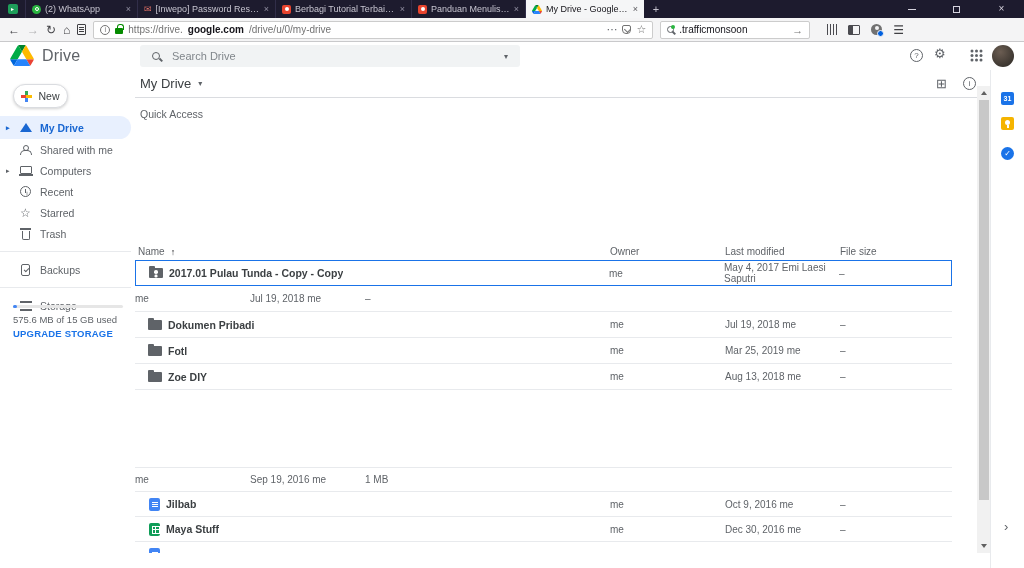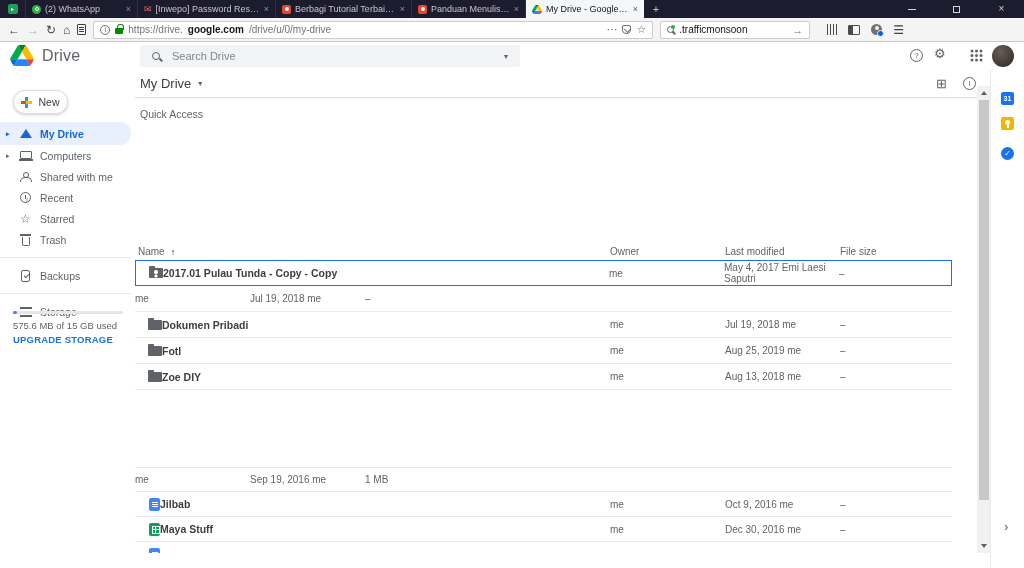--- a/index.html
+++ b/index.html
@@ -66,21 +66,21 @@
   .mag-d{width:8px;height:8px;border:1.5px solid #5f6368;border-radius:50%;position:relative;flex:none}
   .mag-d::after{content:"";position:absolute;width:4px;height:1.5px;background:#5f6368;transform:rotate(45deg);right:-3.5px;bottom:-1px}
   .ph{color:#80868b;font-size:11px}
   .dsdd{margin-left:auto;color:#5f6368;font-size:8px}
   .helpc{position:absolute;left:910px;top:7px;width:13px;height:13px;border:1.2px solid #5f6368;border-radius:50%;color:#5f6368;font-size:8px;display:flex;align-items:center;justify-content:center;line-height:1}
   .gearg{position:absolute;left:934px;top:5px;font-size:13px;color:#5f6368;line-height:1}
   .appgrid{position:absolute;left:970px;top:7px;display:flex}
   .avatar{position:absolute;left:992px;top:3px;width:22px;height:22px;border-radius:50%;background:radial-gradient(circle at 38% 32%,#6b5d52,#2a2723)}
 
   
-  #sidebar{position:absolute;left:0;top:80px;bottom:0;width:135px;background:#fff;font-size:10.5px;color:#5f6368}
+  #sidebar{position:absolute;left:0;top:74px;bottom:0;width:135px;background:#fff;font-size:10.5px;color:#5f6368}
   .newbtn{position:absolute;left:13px;top:10px;width:55px;height:24px;border:1px solid #dadce0;border-radius:13px;background:#fff;box-shadow:0 1px 3px rgba(0,0,0,.18);display:flex;align-items:center;justify-content:center;gap:6px;color:#3c4043;font-size:10.5px;cursor:default}
   .gplus{position:relative;width:11px;height:11px;flex:none}
   .gplus::before{content:"";position:absolute;left:4px;top:0;width:3px;height:11px;background:linear-gradient(#34a853 50%,#4285f4 50%)}
   .gplus::after{content:"";position:absolute;left:0;top:4px;width:11px;height:3px;background:linear-gradient(90deg,#ea4335 50%,#fbbc04 50%)}
   .navlist{position:absolute;top:42px;left:0;right:4px}
   .nitem{height:21px;display:flex;align-items:center;position:relative;padding-left:40px;white-space:nowrap;cursor:default}
   .nitem .arrow{position:absolute;left:6px;font-size:7px;color:#5f6368;line-height:1}
   .nitem .nicon{position:absolute;left:18px;width:15px;display:flex;justify-content:center}
   .nitem.active{background:#e8f0fe;border-radius:0 12px 12px 0;color:#1967d2;font-weight:bold;height:23px}
   .nitem.active .arrow{color:#1967d2}
@@ -115,21 +115,21 @@
   .tbl{position:absolute;left:0;top:173px;width:817px}
   .thead{height:17px;display:flex;align-items:center;font-size:10px;color:#5f6368}
   .th-name{flex:1;padding-left:3px;display:flex;align-items:center;gap:6px}
   .sort{font-size:9px;color:#202124}
   .colw1{width:115px;flex:none}.colw2{width:115px;flex:none}.colw3{width:112px;flex:none}
   .trow{height:26px;display:flex;align-items:center;border-bottom:1px solid #e8eaed;font-size:10px;color:#5f6368;background:#fff;cursor:default}
   .trow.selected{border:1px solid #1a73e8}
   .trow.frow{height:25px}
   .trow.ftop{border-top:1px solid #e8eaed}
   .trow.partial{border-bottom:none}
-  .c-name{flex:1;display:flex;align-items:center;padding-left:13px;min-width:0}
+  .c-name{flex:1;display:flex;align-items:center;padding-left:13px;gap:6px;min-width:0}
   .fname{font-size:10.5px;color:#3c4043;font-weight:bold;overflow:hidden;white-space:nowrap;text-overflow:ellipsis}
   .spacergap{height:77px}
   .folder{width:14px;height:10px;background:#5f6368;border-radius:1px;position:relative;flex:none}
   .folder::before{content:"";position:absolute;top:-2px;left:0;width:6px;height:3px;background:#5f6368;border-radius:1px 1px 0 0}
   .folder.shared::after{content:"";position:absolute;left:5px;top:2px;width:3.5px;height:3.5px;border-radius:50%;background:#fff;box-shadow:0 4px 0 -0.5px #fff}
   .ficon{width:11px;height:13px;border-radius:2px;position:relative;flex:none;margin-left:1px}
   .ficon::after{content:"";position:absolute;left:2.5px;top:4px;width:6px;height:1px;background:#fff;box-shadow:0 2px 0 #fff,0 4px 0 #fff}
   .ficon.pdf{background:#ea4335}
   .ficon.doc{background:#4285f4}
   .ficon.sheet{background:#0f9d58}
@@ -283,31 +283,31 @@
     </div>
     <div class="navlist">
       <div class="nitem active">
         <span class="arrow">▸</span>
         <span class="nicon">
             <span class="dtri"></span>
           </span>
         <span>My Drive</span>
       </div>
       <div class="nitem">
+        <span class="nicon">
+            <span class="people"></span>
+          </span>
+        <span>Shared with me</span>
+      </div>
+      <div class="nitem">
         <span class="arrow">▸</span>
         <span class="nicon">
             <span class="laptop"></span>
           </span>
         <span>Computers</span>
-      </div>
-      <div class="nitem">
-        <span class="nicon">
-            <span class="people"></span>
-          </span>
-        <span>Shared with me</span>
       </div>
       <div class="nitem">
         <span class="nicon">
             <span class="clock"></span>
           </span>
         <span>Recent</span>
       </div>
       <div class="nitem">
         <span class="nicon starg">☆</span>
         <span>Starred</span>
@@ -383,21 +383,21 @@
         <span class="colw1">me</span>
         <span class="colw2">Jul 19, 2018 me</span>
         <span class="colw3">–</span>
       </div>
       <div class="trow">
         <span class="c-name">
           <span class="folder"></span>
           <span class="fname">Fotl</span>
         </span>
         <span class="colw1">me</span>
-        <span class="colw2">Aug 25, 2019 me</span>
+        <span class="colw2">Mar 25, 2019 me</span>
         <span class="colw3">–</span>
       </div>
       <div class="trow">
         <span class="c-name">
           <span class="folder"></span>
           <span class="fname">Zoe DIY</span>
         </span>
         <span class="colw1">me</span>
         <span class="colw2">Aug 13, 2018 me</span>
         <span class="colw3">–</span>

